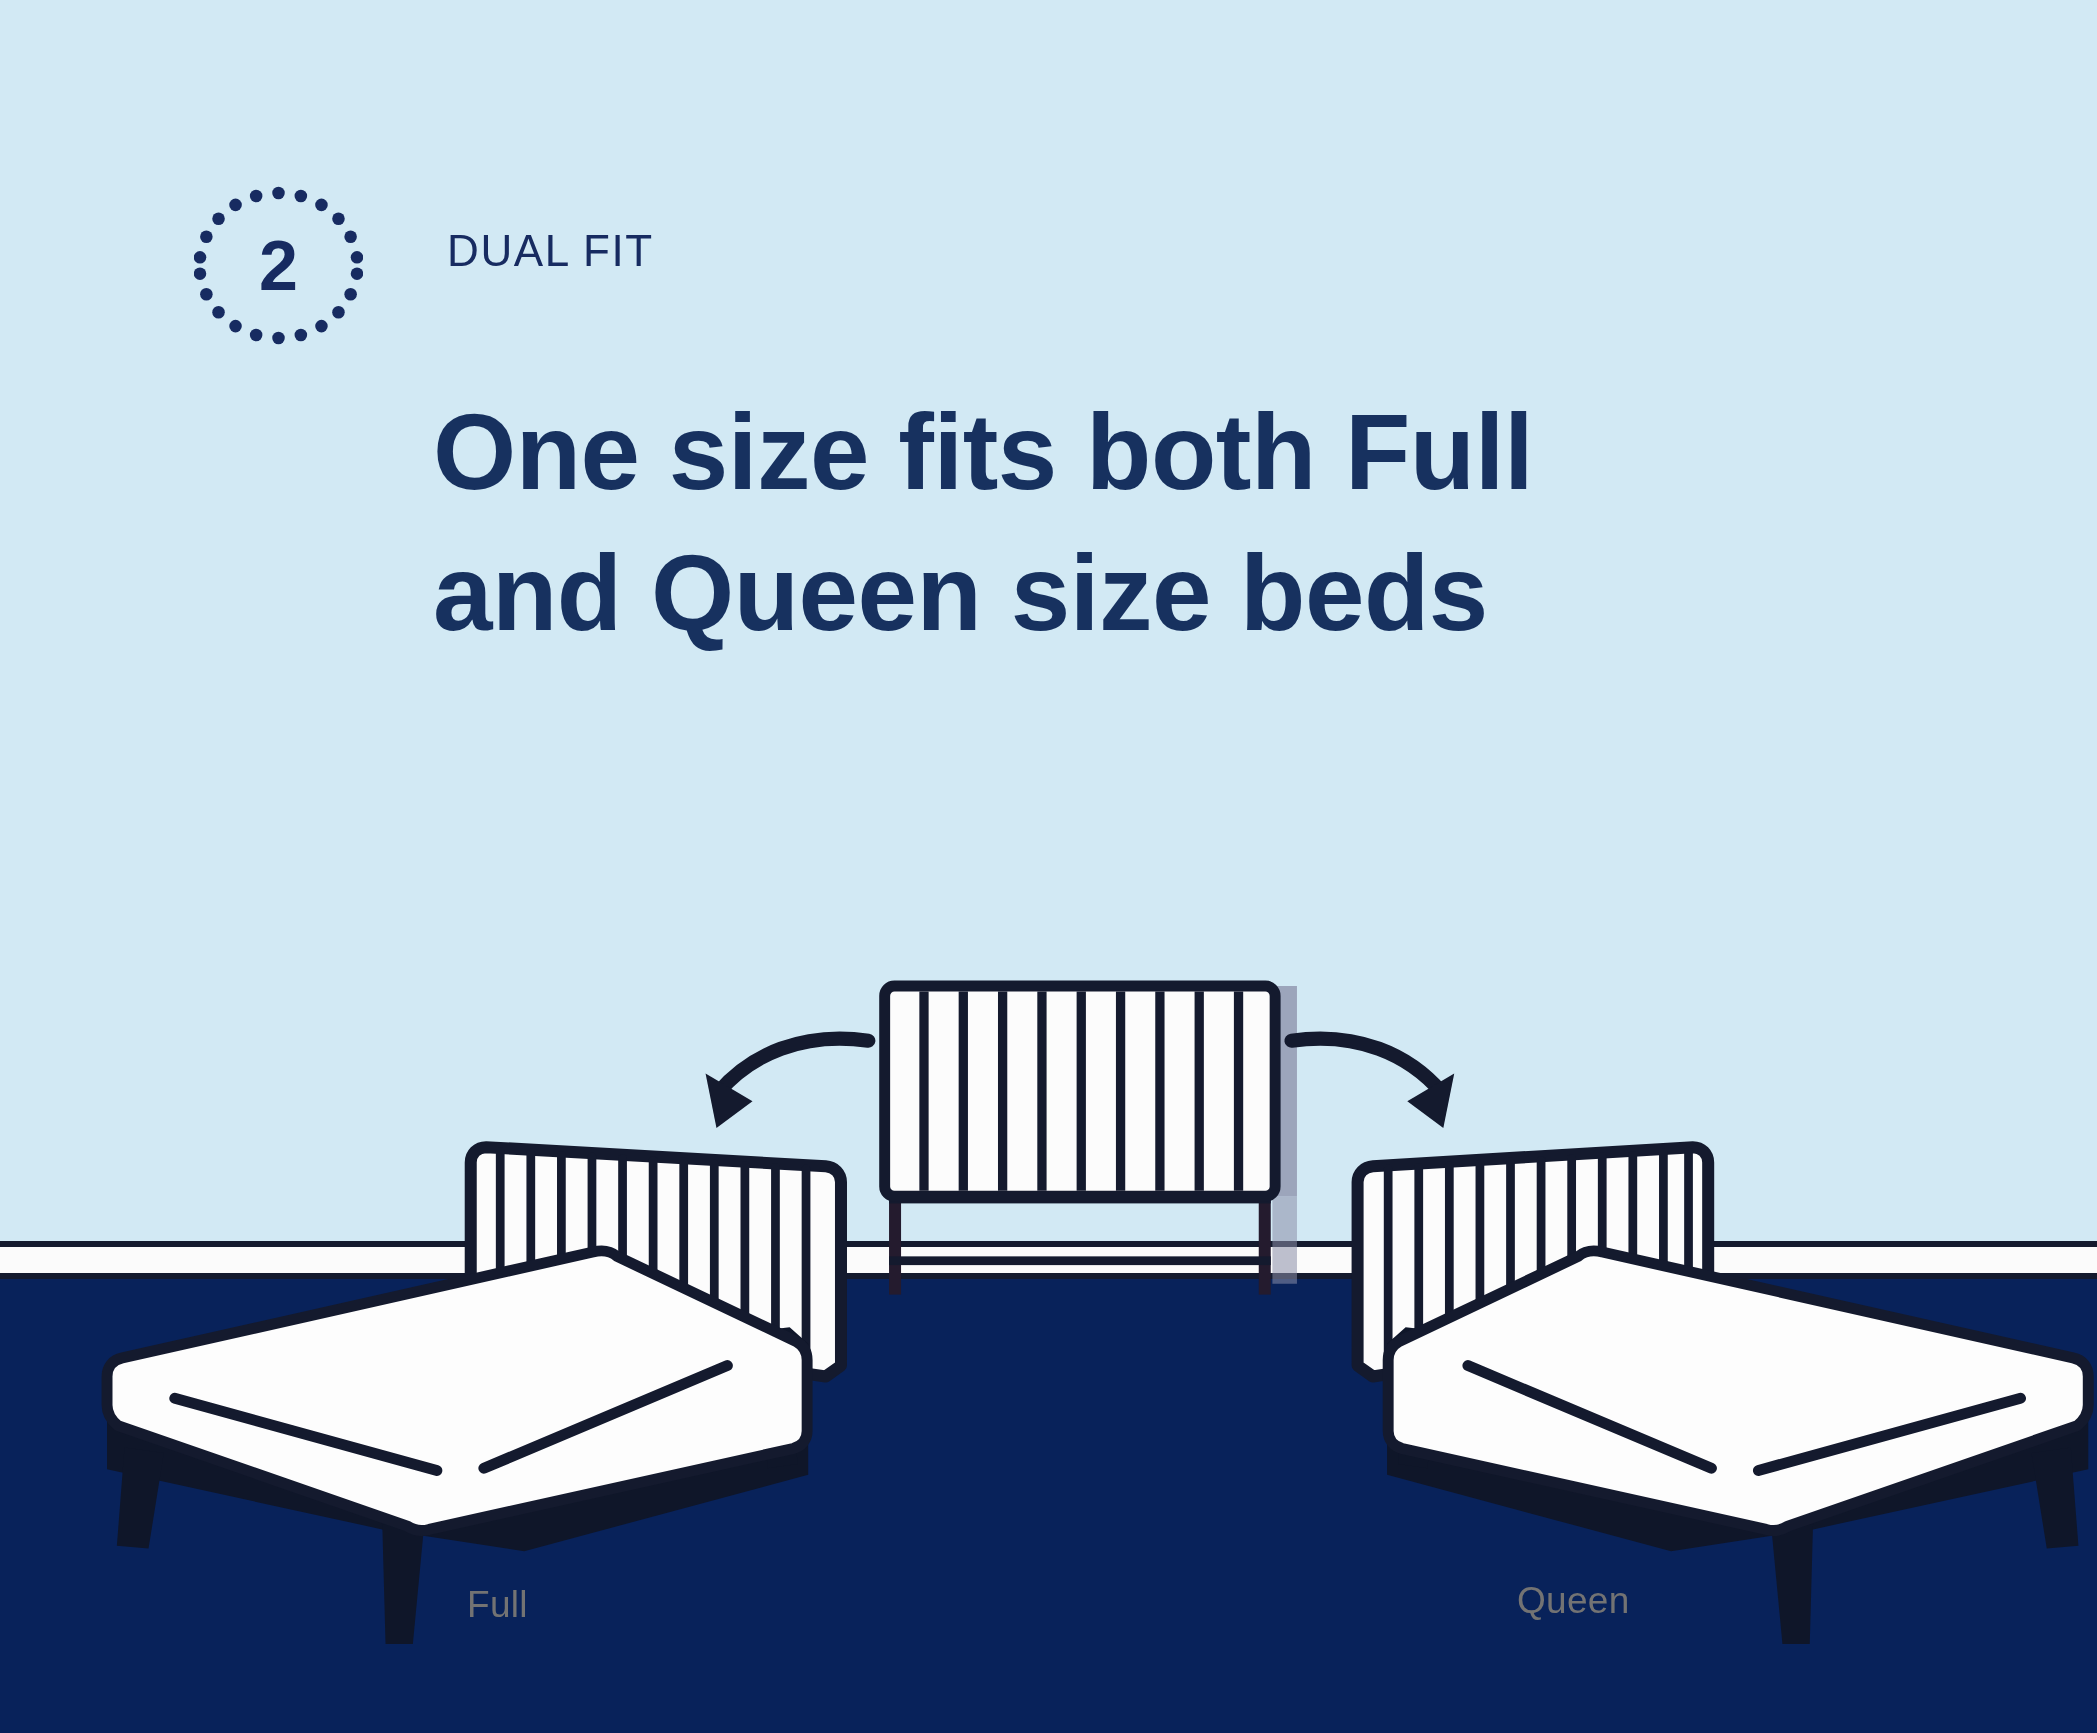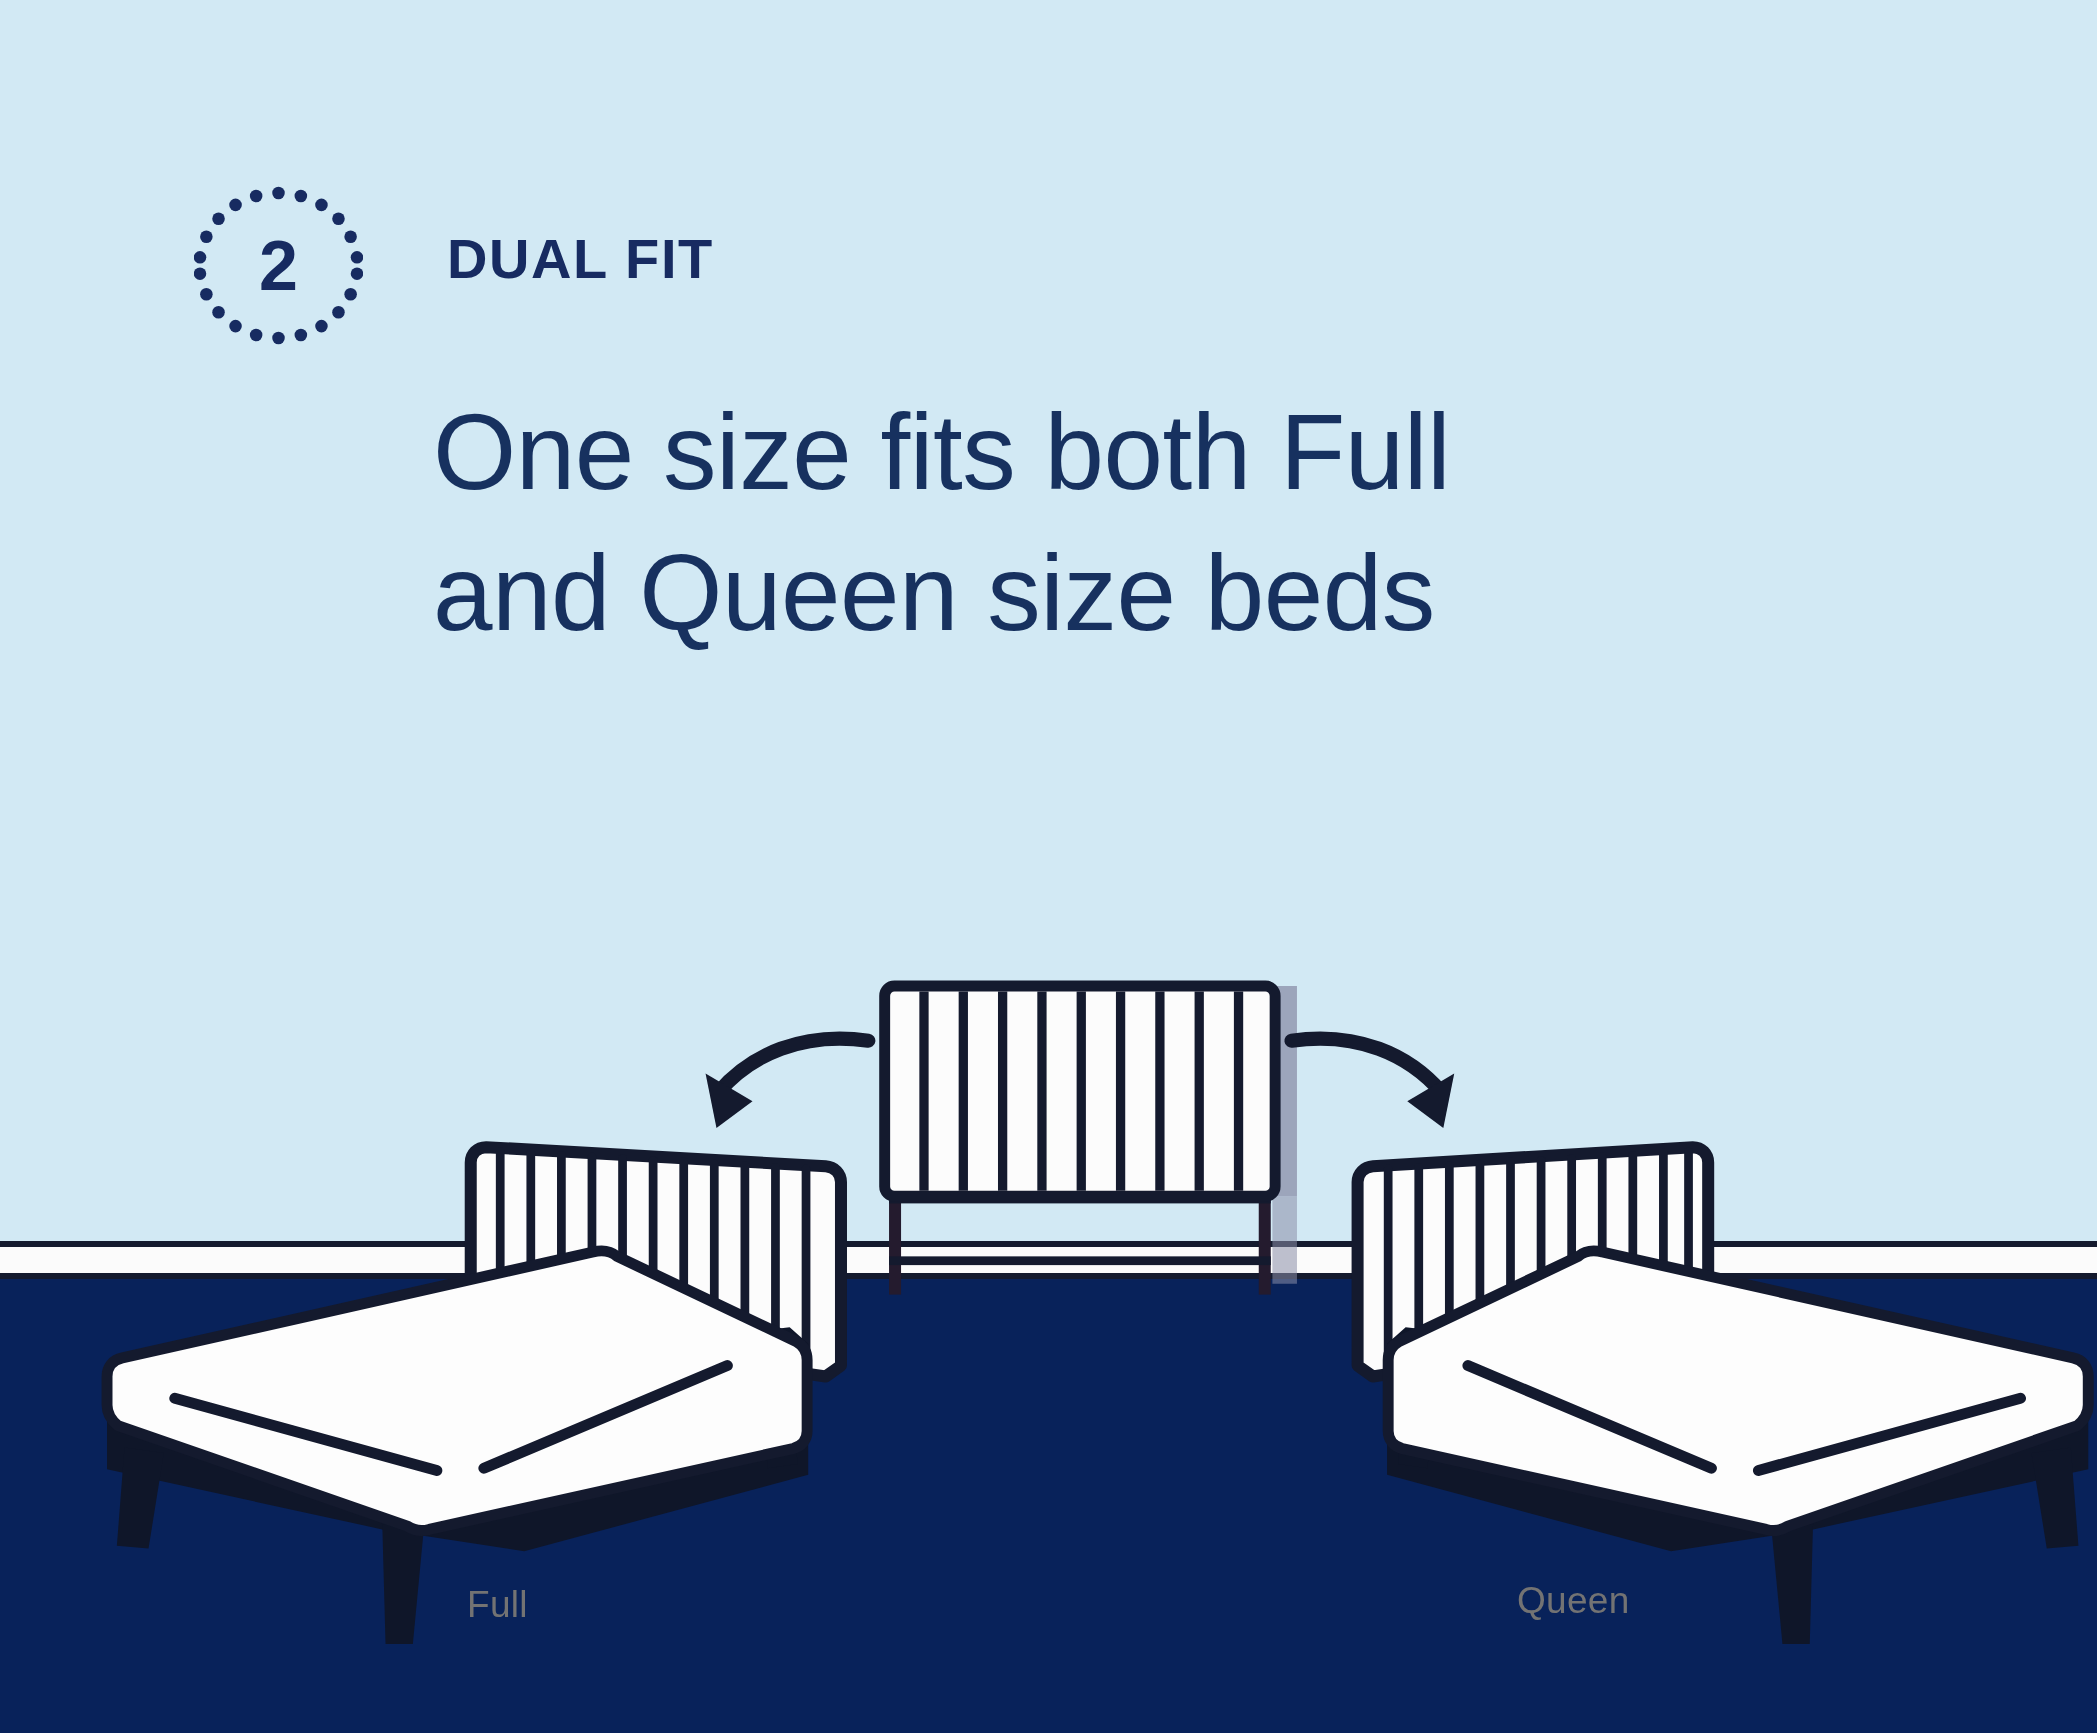--- a/index.html
+++ b/index.html
@@ -63,31 +63,31 @@
     align-items: center;
     justify-content: center;
     font-size: 70px;
     font-weight: bold;
     color: #172b61;
     letter-spacing: 0;
   }
   .eyebrow {
     position: absolute;
     left: 447px; top: 226px;
-    font-size: 56px;
-    font-weight: bold;
+    font-size: 44px;
+    font-weight: normal;
     letter-spacing: 1.6px;
     color: #172b61;
     white-space: nowrap;
   }
   .headline {
     position: absolute;
     left: 433px; top: 382px;
     font-size: 107px;
-    font-weight: 400;
+    font-weight: 700;
     line-height: 1.32;
     color: #17315f;
     letter-spacing: -0.5px;
     white-space: pre-line;
   }
   
   .bed-label {
     position: absolute;
     font-size: 37px;
     color: #737373;

